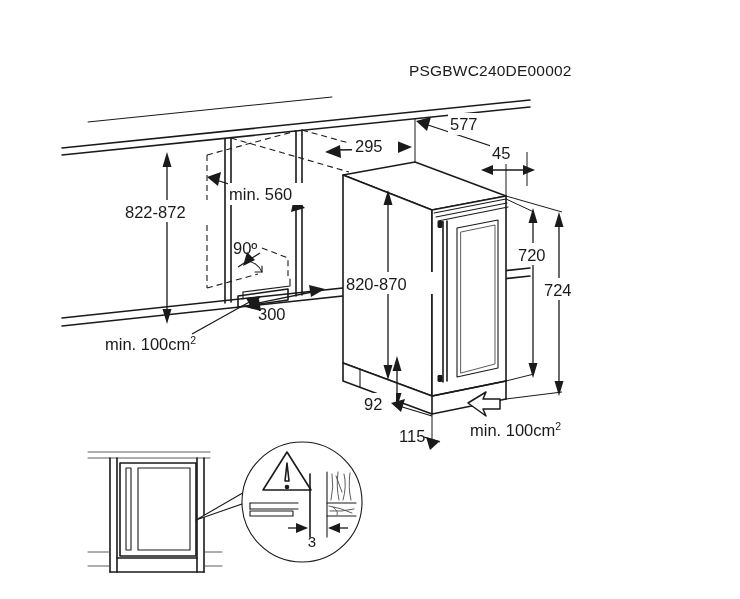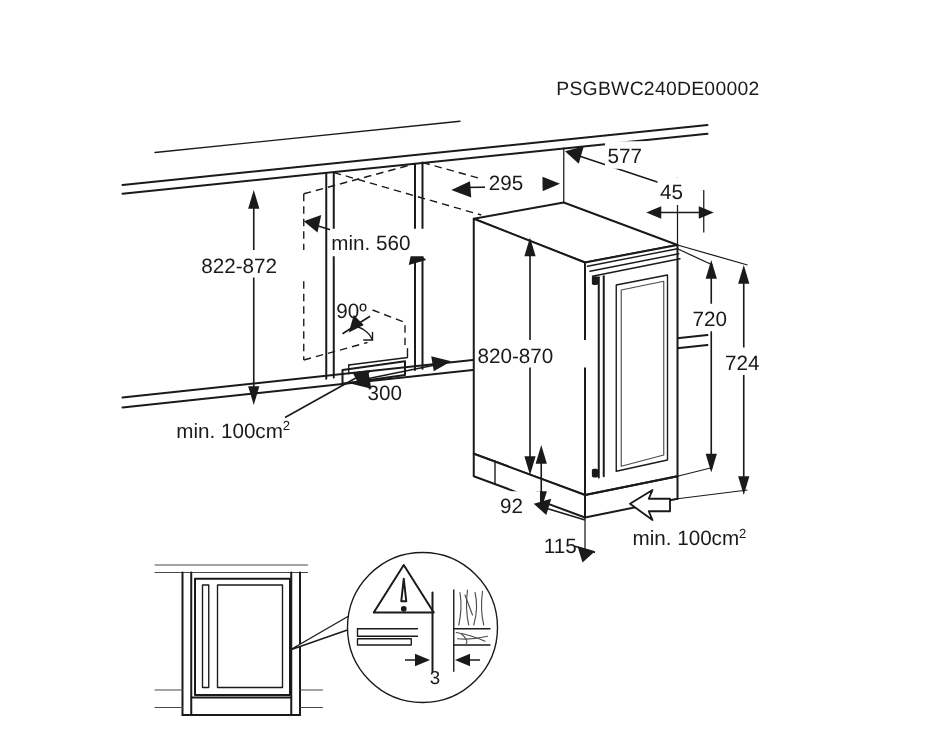--- a/index.html
+++ b/index.html
@@ -15,21 +15,20 @@
     color: #1a1a1a;
     overflow: hidden;
     position: relative;
   }
   #drawing-root {
     position: absolute;
     left: 0;
     top: 0;
     width: 604px;
     height: 599px;
-    padding-left: 36px;
   }
   svg.cad {
     display: block;
     width: 740px;
     height: 599px;
     background: #ffffff;
   }
   
   .obj {
     fill: none;

